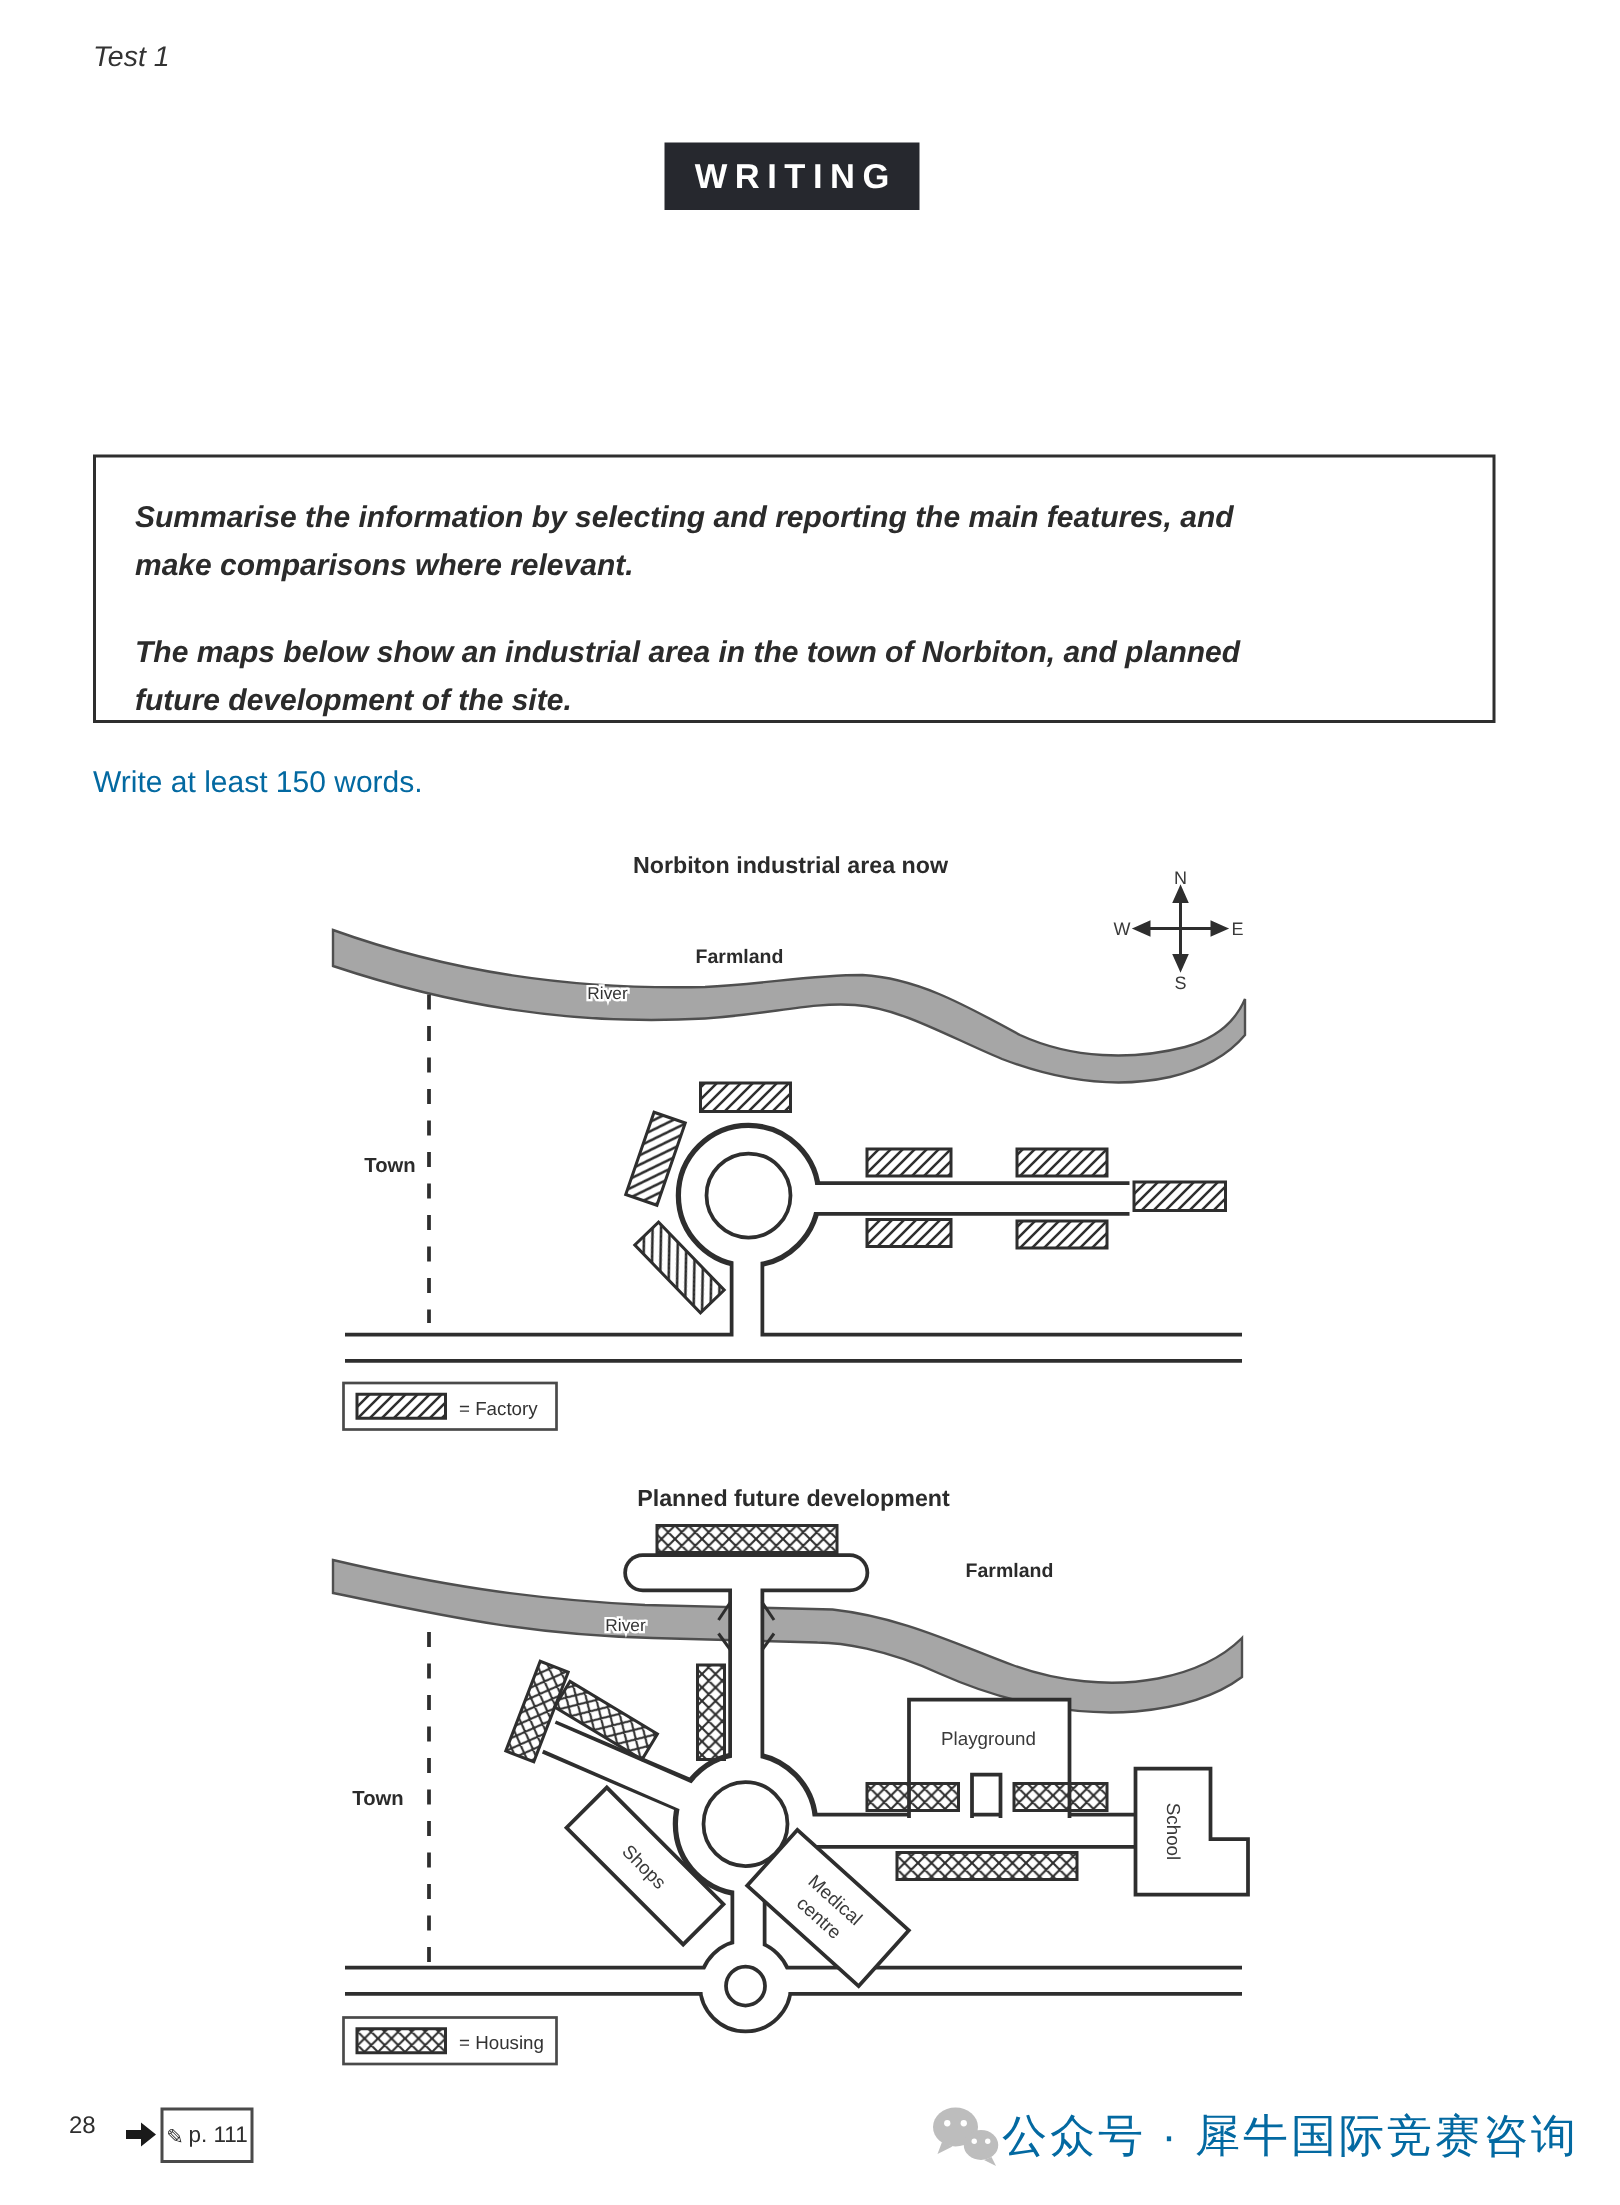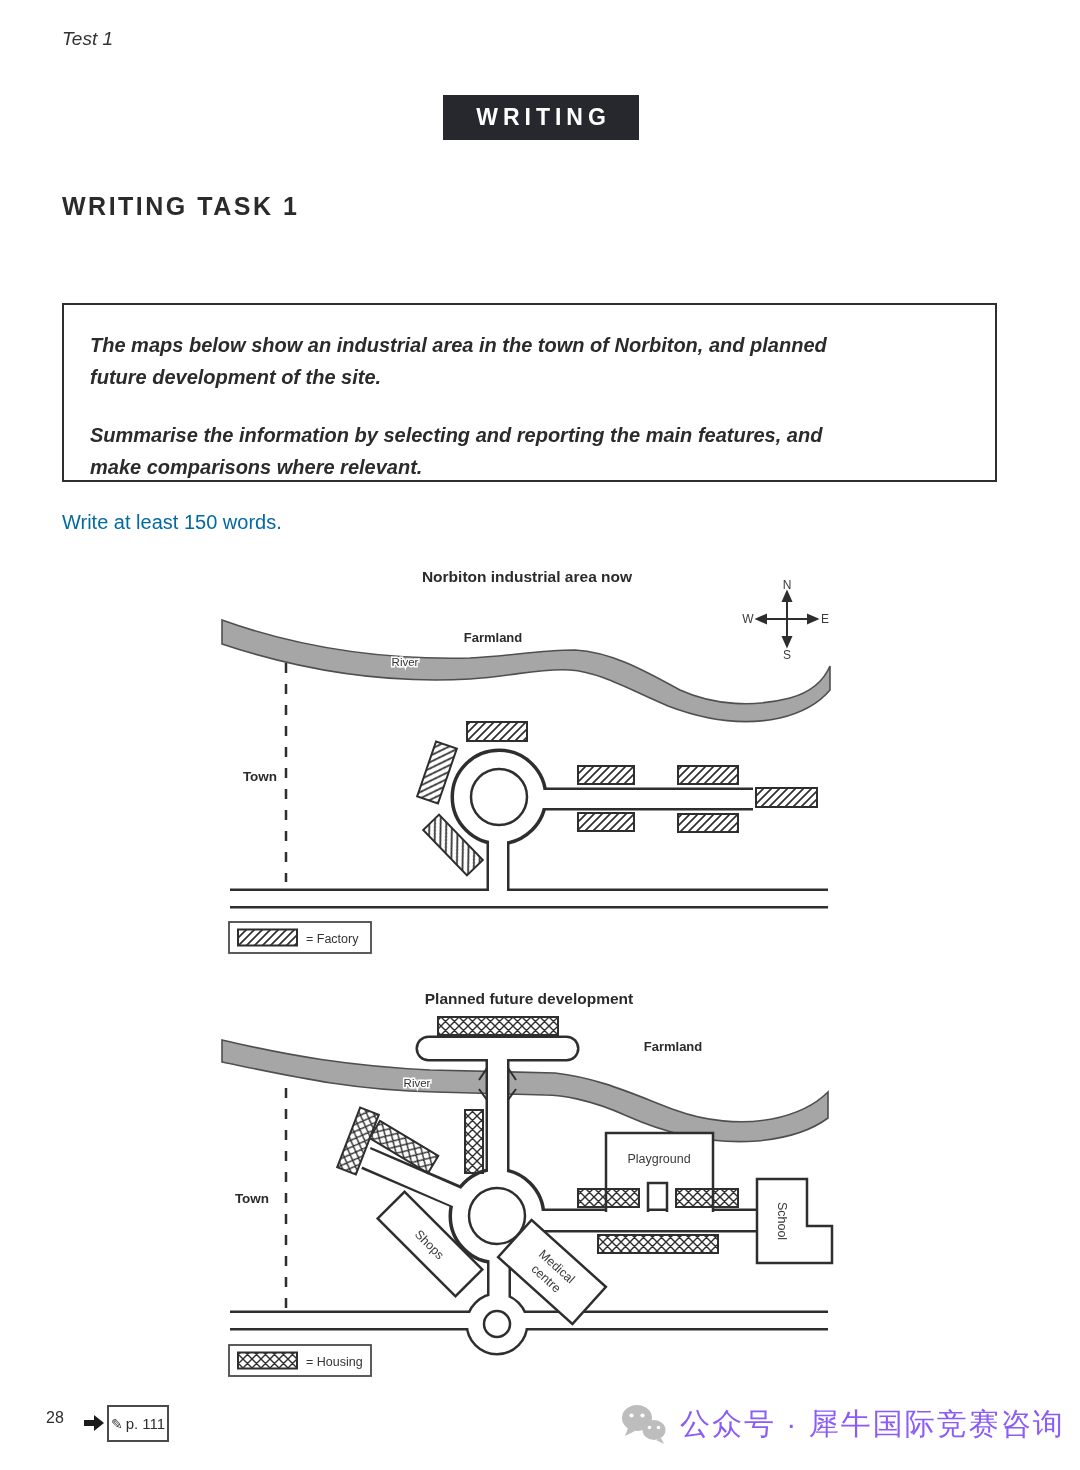--- a/index.html
+++ b/index.html
@@ -5,21 +5,21 @@
   html,body{margin:0;padding:0;background:#e9e9e9;}
   .page{
     position:relative;width:1080px;height:1470px;background:#ffffff;
     font-family:"Liberation Sans",sans-serif;color:#2e2e2e;overflow:hidden;
     margin:0 auto;
     padding-left:24px;
   }
   .abs{position:absolute;}
   .test-label{left:62px;top:28px;font-size:19px;font-style:italic;color:#333;}
   .banner{
-    left:443px;top:95px;width:196px;height:45px;background:#26282e;color:#fff;
+    left:443px;top:95px;width:170px;height:45px;background:#26282e;color:#fff;
     display:flex;align-items:center;justify-content:center;
     font-size:23px;font-weight:bold;letter-spacing:5px;text-indent:5px;
   }
   .task-title{left:62px;top:192px;font-size:25px;font-weight:bold;letter-spacing:2.5px;color:#2b2b2b;}
   .time-note{left:62px;top:253px;font-size:20px;color:#333;}
   .prompt-box{
     left:62px;top:303px;width:881px;height:125px;border:2px solid #2e2e2e;
     padding:24px 24px 26px 26px;
   }
   .prompt-box p{
@@ -31,40 +31,39 @@
   svg text{font-family:"Liberation Sans",sans-serif;}
   .footer-page{left:46px;top:1409px;font-size:16px;color:#2e2e2e;}
   .footer-arrow{left:82px;top:1412px;}
   .ref-box{
     left:107px;top:1405px;width:58px;height:33px;border:2px solid #4a4a4a;
     display:flex;align-items:center;justify-content:center;gap:3px;
     font-size:15px;color:#2e2e2e;
   }
   .pencil{font-size:14px;}
   .watermark{
-    left:620px;top:1403px;display:flex;align-items:center;gap:12px;
-    color:#8b5cf6;font-size:30px;letter-spacing:2px;white-space:nowrap;
+    left:620px;top:1403px;display:flex;align-items:center;
+    color:#0369a1;font-size:30px;letter-spacing:2px;white-space:nowrap;
   }
 </style>
 </head>
 <body>
 
 <div class="page">
 
   <div class="abs test-label">Test 1</div>
 
   <div class="abs banner">
     <span>WRITING</span>
   </div>
 
-  <div class="abs task-title">WRITING TASK 1</div>
 
   <div class="abs prompt-box">
+    <p>Summarise the information by selecting and reporting the main features, and make comparisons where relevant.</p>
     <p>The maps below show an industrial area in the town of Norbiton, and planned future development of the site.</p>
-    <p>Summarise the information by selecting and reporting the main features, and make comparisons where relevant.</p>
   </div>
 
   <div class="abs words-note">Write at least 150 words.</div>
 
   <svg class="abs" style="left:200px;top:555px;" width="660" height="410" viewBox="200 555 660 410">
     <defs>
       <pattern id="hatch" patternUnits="userSpaceOnUse" width="8" height="8">
         <path d="M0,8 L8,0 M-2,2 L2,-2 M6,10 L10,6" stroke="#2e2e2e" stroke-width="1.7" fill="none"></path>
       </pattern>
       <pattern id="xhatch" patternUnits="userSpaceOnUse" width="9" height="9">

